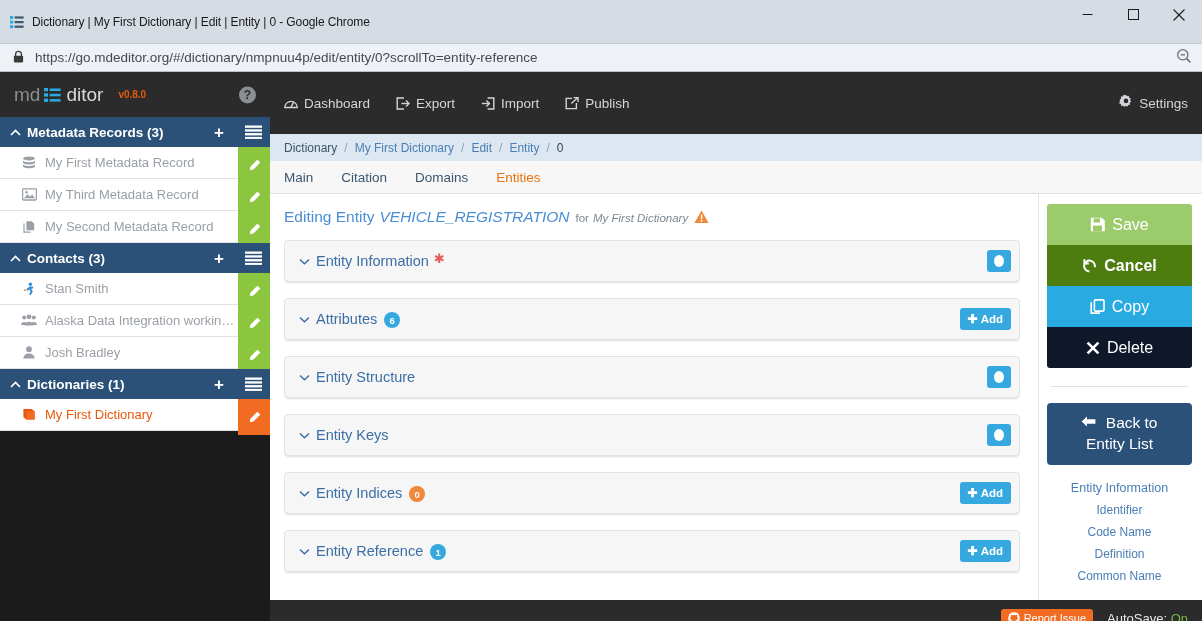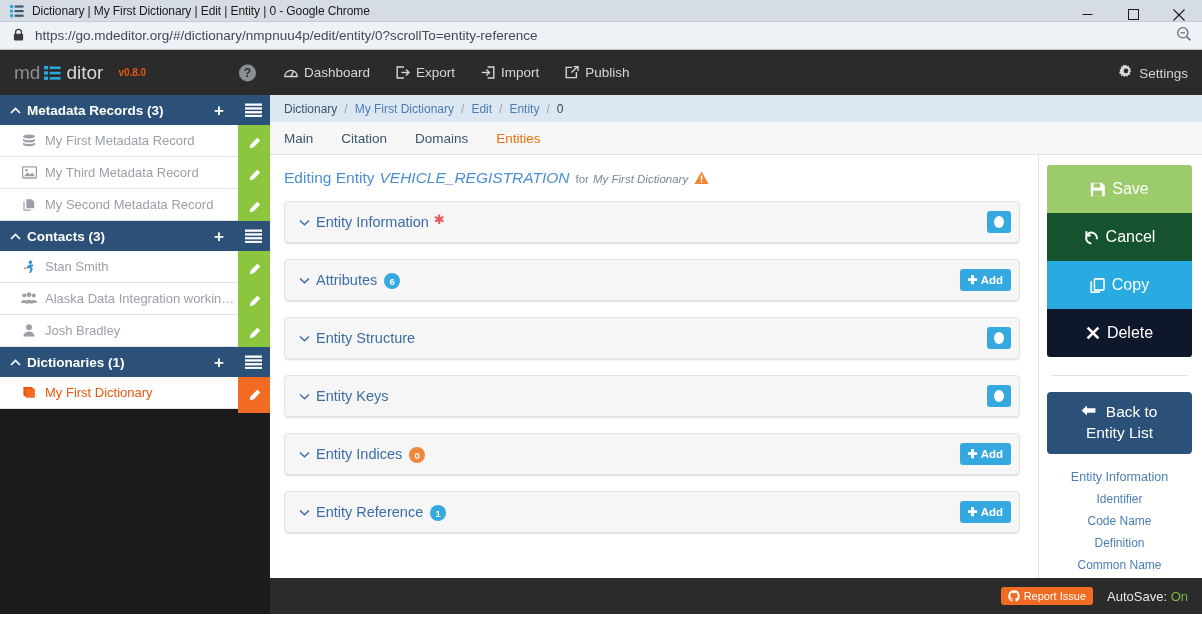--- a/index.html
+++ b/index.html
@@ -4,21 +4,21 @@
 <style>
   * { box-sizing: border-box; margin: 0; padding: 0; }
   html, body {
     width: 1202px; height: 621px;
     font-family: "Liberation Sans", sans-serif;
     overflow: hidden;
     background: #fff;
   }
   
   .browser-titlebar {
-    height: 22px;
+    height: 44px;
     background: #d6dce4;
     display: flex;
     align-items: center;
     border-bottom: 1px solid #c3cad3;
     position: relative;
   }
   .tab-favicon {
     width: 16px; height: 16px;
     margin-left: 9px; margin-right: 7px;
     flex: 0 0 auto;
@@ -179,21 +179,21 @@
   
   .main {
     flex: 1;
     display: flex;
     flex-direction: column;
     background: #fff;
     position: relative;
     min-width: 0;
   }
   .topbar {
-    height: 45px;
+    height: 62px;
     background: #2b2b2b;
     display: flex;
     align-items: center;
     padding: 0 10px 0 14px;
     position: relative;
   }
   .topnav-item {
     color: #d3d6d9;
     font-size: 13.5px;
     margin-right: 26px;
@@ -353,31 +353,31 @@
   
   .rail {
     width: 164px;
     flex: 0 0 164px;
     padding: 10px 10px 0 8px;
     border-left: 1px solid #e3e3e3;
     background: #fff;
   }
   .action-stack { border-radius: 3px; overflow: hidden; }
   .action-btn {
-    height: 48px;
+    height: 41px;
     display: flex;
     align-items: center;
     justify-content: center;
     color: #fff;
     font-size: 16px;
     white-space: nowrap;
   }
   .action-btn .ab-icon { margin-right: 7px; display: inline-flex; align-items: center; }
   .ab-save { background: #9ccb6b; }
-  .ab-cancel { background: #14532d; }
+  .ab-cancel { background: #4d7c0f; font-weight: bold; }
   .ab-copy { background: #29abe2; }
   .ab-delete { background: #0f172a; }
   .rail-divider {
     height: 1px;
     background: #e0e0e0;
     margin: 18px 4px 16px 4px;
   }
   .back-btn {
     background: #2c5179;
     border-radius: 4px;

